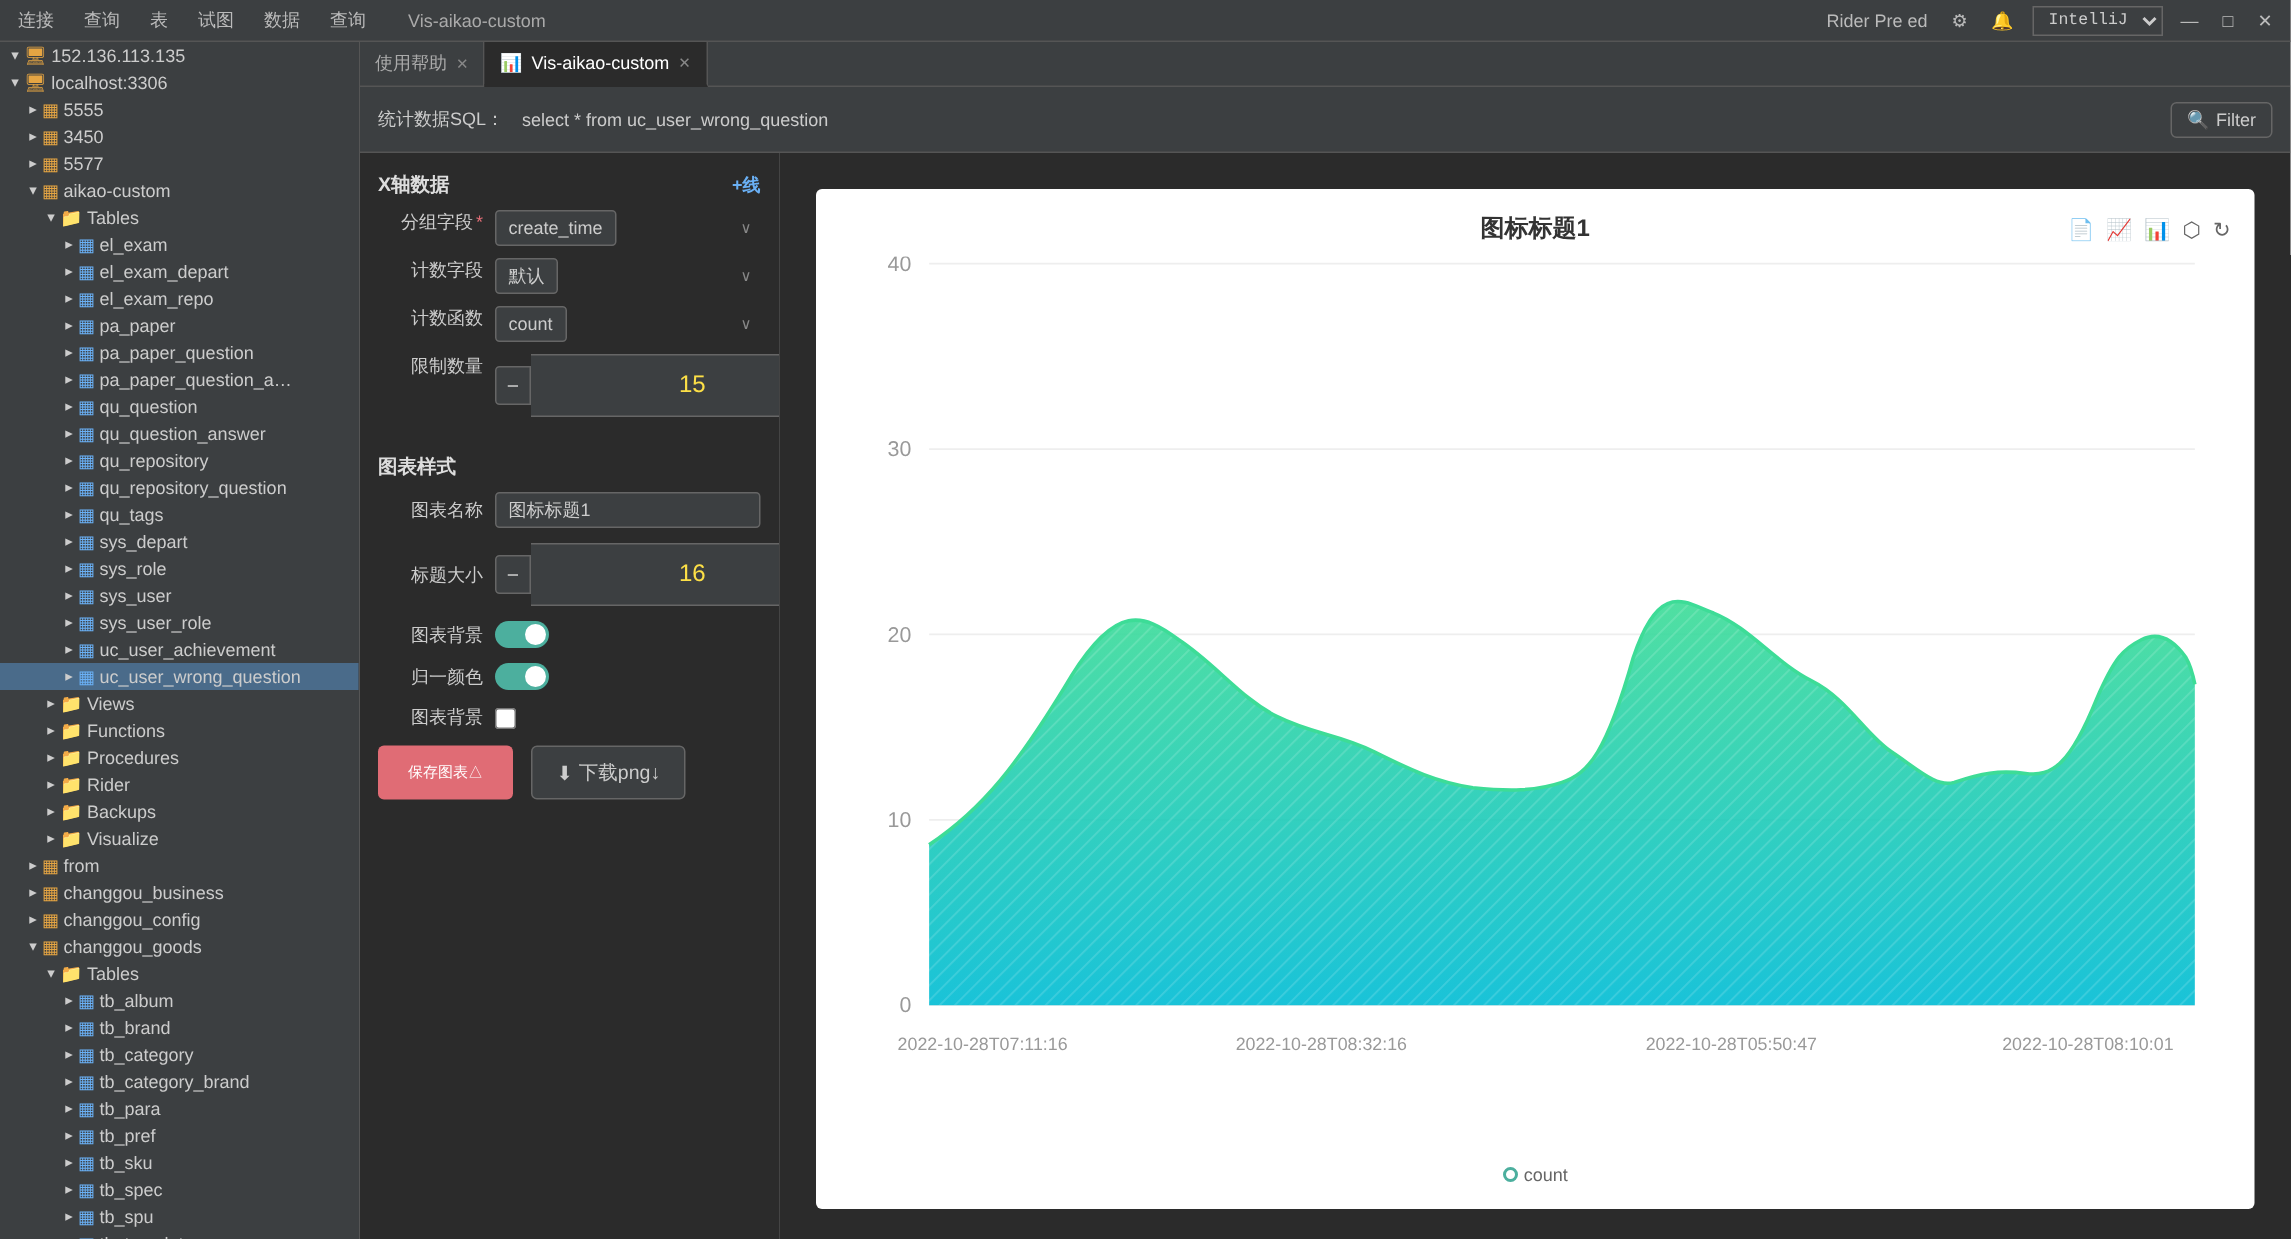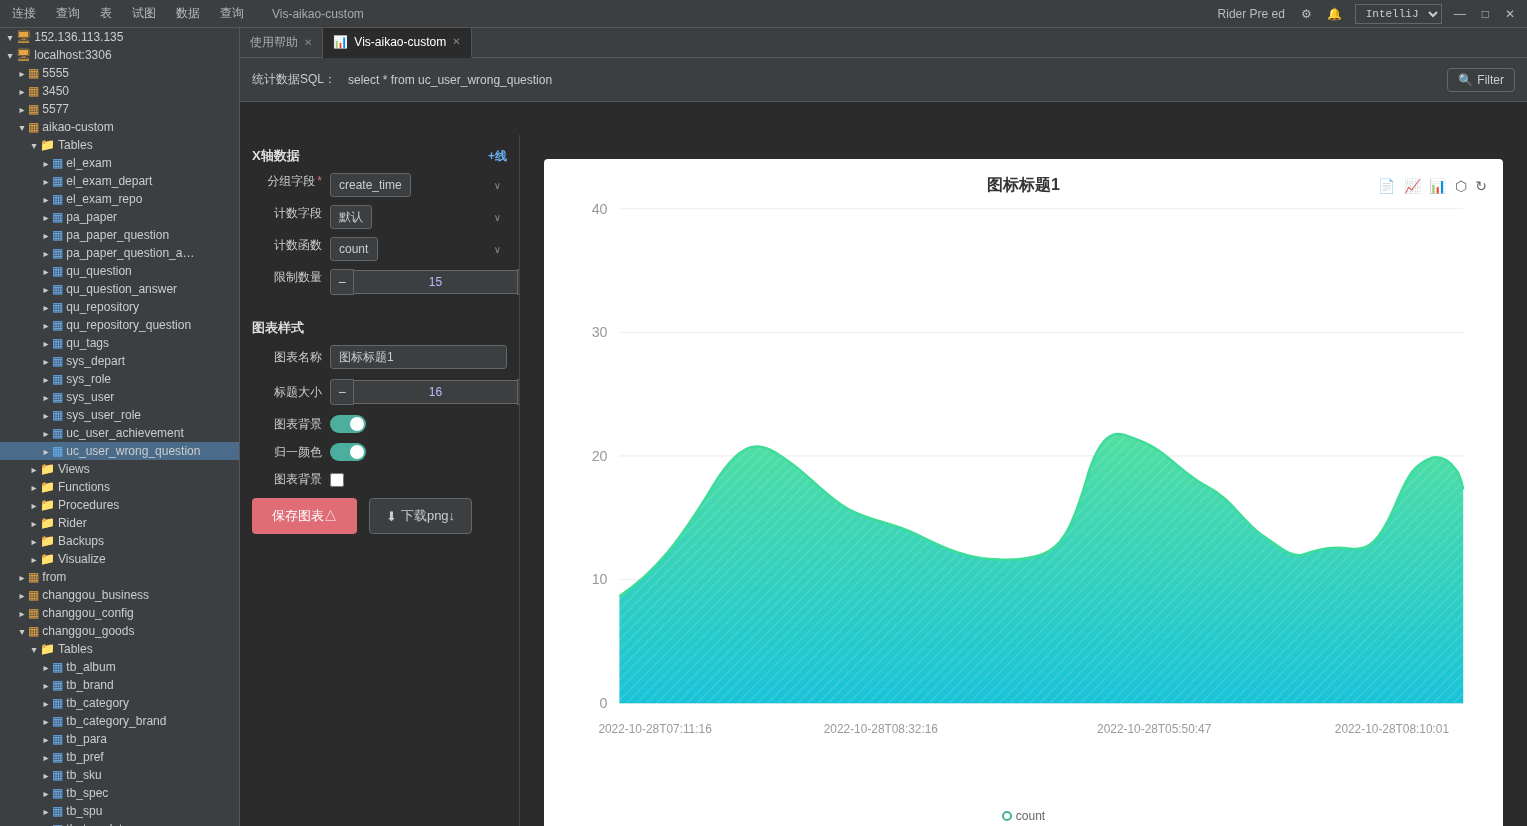--- a/index.html
+++ b/index.html
@@ -23,21 +23,21 @@
     .triangle.closed::before { content: '▸'; }
 
     
     .content-area { flex: 1; display: flex; flex-direction: column; overflow: hidden; }
     .tabs-bar { background: #3c3f41; border-bottom: 1px solid #555; display: flex; align-items: center; padding: 0; height: 30px; }
     .tab { display: flex; align-items: center; padding: 0 10px; height: 30px; cursor: pointer; border-right: 1px solid #555; font-size: 12px; color: #aaa; gap: 6px; }
     .tab.active { background: #2b2b2b; color: #fff; border-bottom: 2px solid #2b2b2b; }
     .tab .close-btn { font-size: 10px; color: #888; cursor: pointer; }
 
     
-    .tab-content { flex: 1; display: flex; flex-direction: column; overflow: hidden; background: #2b2b2b; gap: 33px; }
+    .tab-content { flex: 1; display: flex; flex-direction: column; overflow: hidden; background: #2b2b2b; }
 
     
     .sql-bar { background: #3c3f41; border-bottom: 1px solid #555; display: flex; align-items: center; padding: 8px 12px; gap: 12px; min-height: 44px; }
     .sql-label { color: #ccc; font-size: 12px; white-space: nowrap; }
     .sql-value { color: #ccc; font-size: 12px; flex: 1; }
     .filter-btn { margin-left: auto; border: 1px solid #666; background: #3c3f41; color: #ccc; padding: 4px 10px; border-radius: 4px; cursor: pointer; font-size: 12px; display: flex; align-items: center; gap: 4px; }
 
     
     .split-area { flex: 1; display: flex; overflow: hidden; }
 
@@ -52,38 +52,38 @@
     .form-label { width: 70px; text-align: right; color: #ccc; font-size: 12px; flex-shrink: 0; }
     .form-label.required::after { content: '*'; color: #e06c75; margin-left: 2px; }
     .form-select { flex: 1; background: #3c3f41; border: 1px solid #666; color: #ccc; padding: 4px 8px; border-radius: 3px; font-size: 12px; appearance: none; cursor: pointer; }
     .form-select-wrapper { flex: 1; position: relative; }
     .form-select-wrapper::after { content: '∨'; position: absolute; right: 6px; top: 50%; transform: translateY(-50%); font-size: 10px; color: #888; pointer-events: none; }
 
     .number-input { display: flex; align-items: center; flex: 1; gap: 0; }
     .num-btn { width: 24px; height: 26px; background: #3c3f41; border: 1px solid #666; color: #ccc; cursor: pointer; font-size: 14px; display: flex; align-items: center; justify-content: center; }
     .num-btn:first-child { border-radius: 3px 0 0 3px; }
     .num-btn:last-child { border-radius: 0 3px 3px 0; }
-    .num-value { flex: 1; background: #3c3f41; border: 1px solid #666; border-left: none; border-right: none; color: #c4b5fd; text-align: center; padding: 4px; font-size: 12px; height: 24px; }
+    .num-value { flex: 1; background: #3c3f41; border: 1px solid #666; border-left: none; border-right: none; color: #fde047; text-align: center; padding: 4px; font-size: 16px; height: 42px; }
 
     
     .style-form-row { display: flex; align-items: center; margin-bottom: 10px; gap: 8px; }
     .style-label { width: 70px; text-align: right; color: #ccc; font-size: 12px; flex-shrink: 0; }
 
     .text-input { flex: 1; background: #3c3f41; border: 1px solid #666; color: #ccc; padding: 4px 8px; border-radius: 3px; font-size: 12px; }
 
     
     .toggle { width: 36px; height: 18px; background: #4caf9e; border-radius: 9px; position: relative; cursor: pointer; }
     .toggle.on { background: #4caf9e; }
     .toggle::after { content: ''; width: 14px; height: 14px; background: #fff; border-radius: 50%; position: absolute; top: 2px; transition: left 0.2s; }
     .toggle.on::after { left: 20px; }
 
     .checkbox-input { width: 14px; height: 14px; border: 1px solid #888; background: #3c3f41; cursor: pointer; }
 
     
-    .btn-save { background: #e06c75; color: #fff; border: none; padding: 8px 20px; border-radius: 4px; cursor: pointer; font-size: 13px; }
+    .btn-save { background: #e06c75; color: #fff; border: none; padding: 8px 20px; border-radius: 4px; cursor: pointer; font-size: 10px; }
     .btn-download { background: #3c3f41; color: #ccc; border: 1px solid #666; padding: 8px 16px; border-radius: 4px; cursor: pointer; font-size: 13px; display: flex; align-items: center; gap: 4px; }
     .btn-row { display: flex; gap: 12px; margin-top: 8px; }
 
     
     .chart-area { flex: 1; background: #fff; margin: 12px; border-radius: 4px; padding: 16px; display: flex; flex-direction: column; overflow: hidden; }
     .chart-header { display: flex; align-items: center; justify-content: center; position: relative; margin-bottom: 8px; }
     .chart-title { font-size: 16px; font-weight: bold; color: #333; text-align: center; }
     .chart-actions { position: absolute; right: 0; display: flex; gap: 8px; align-items: center; }
     .chart-action-btn { color: #666; cursor: pointer; font-size: 14px; }
 

